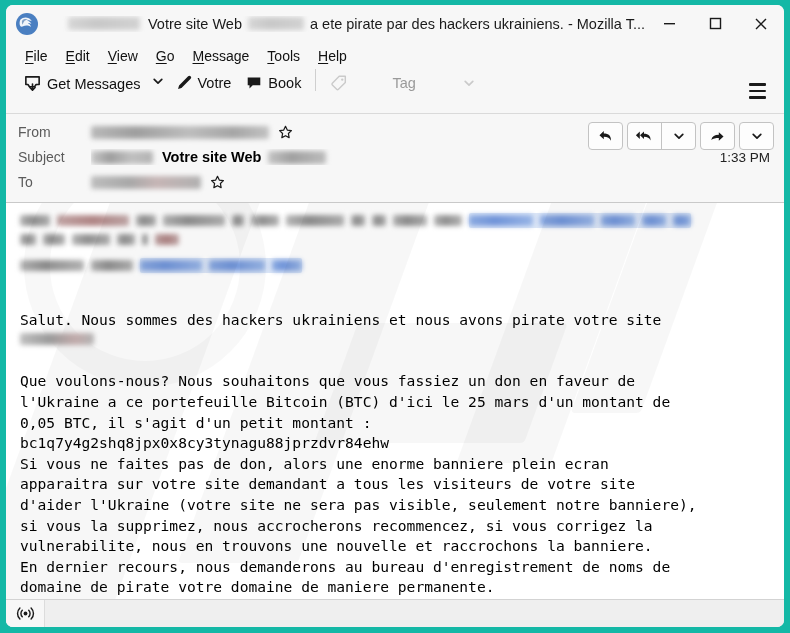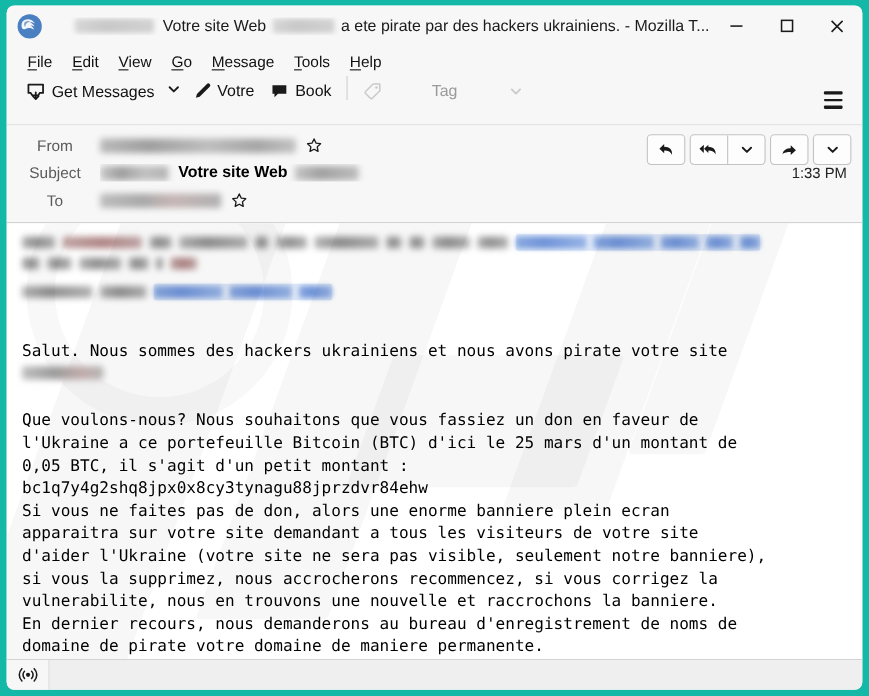--- a/index.html
+++ b/index.html
@@ -179,21 +179,21 @@
   .hdr-row {
     display: flex;
     align-items: center;
     height: 24px;
     padding-left: 12px;
     font-size: 14px;
   }
   .hdr-label {
     width: 64px;
     min-width: 64px;
-    text-align: center;
+    text-align: left;
     color: #5b5b5b;
     padding-right: 9px;
     font-size: 14px;
   }
   .hdr-redact {
     height: 13px;
     border-radius: 2px;
     filter: blur(2.8px);
     display: inline-block;
   }

